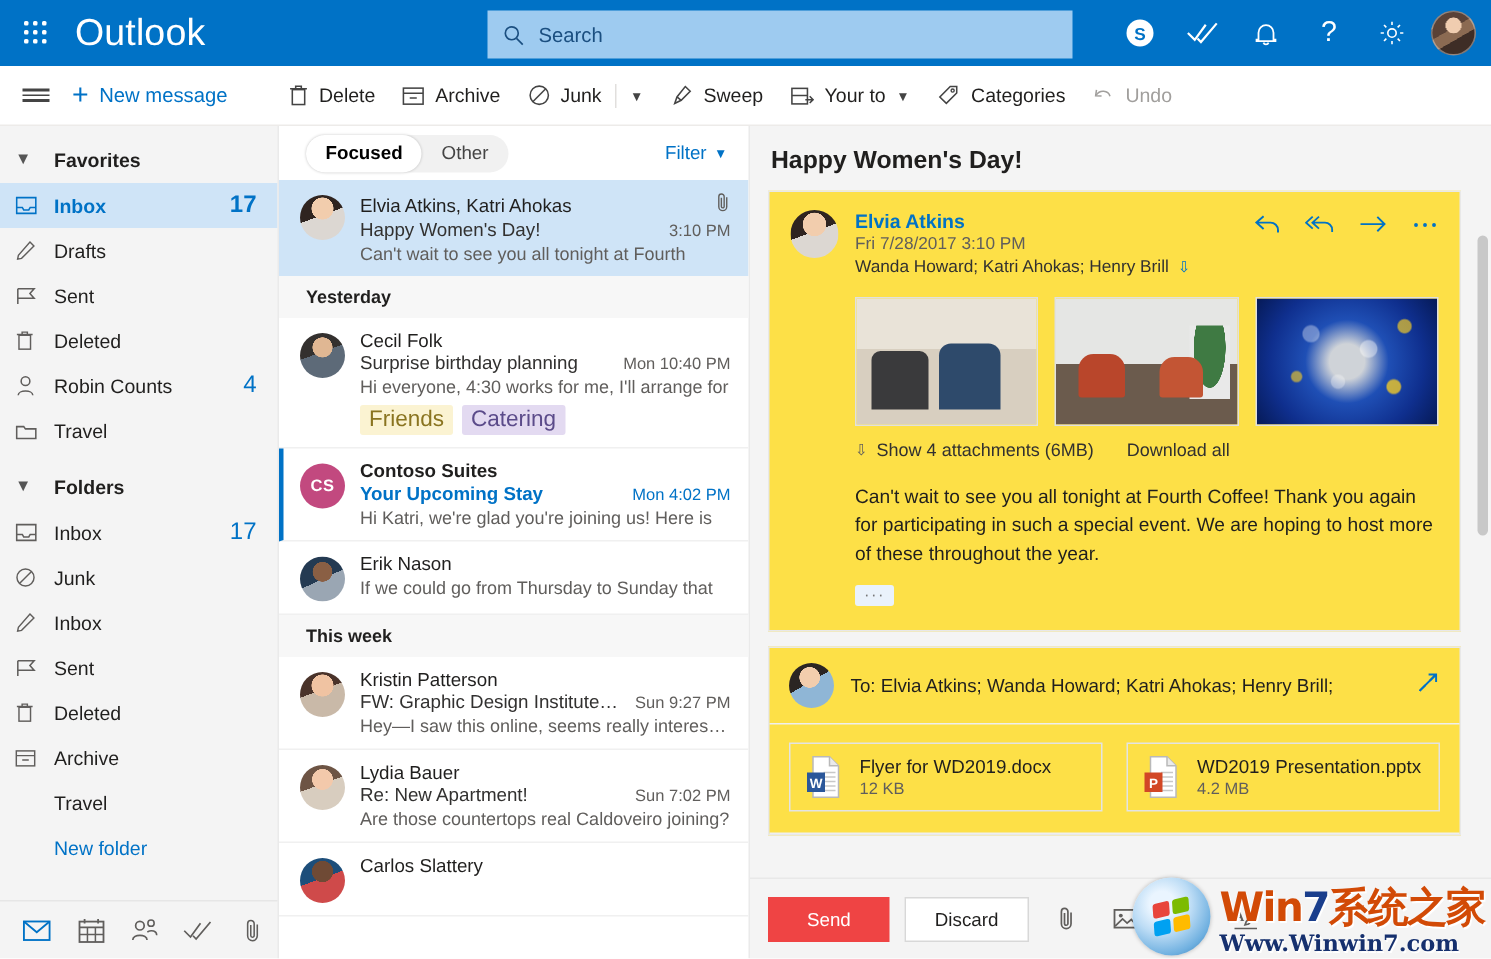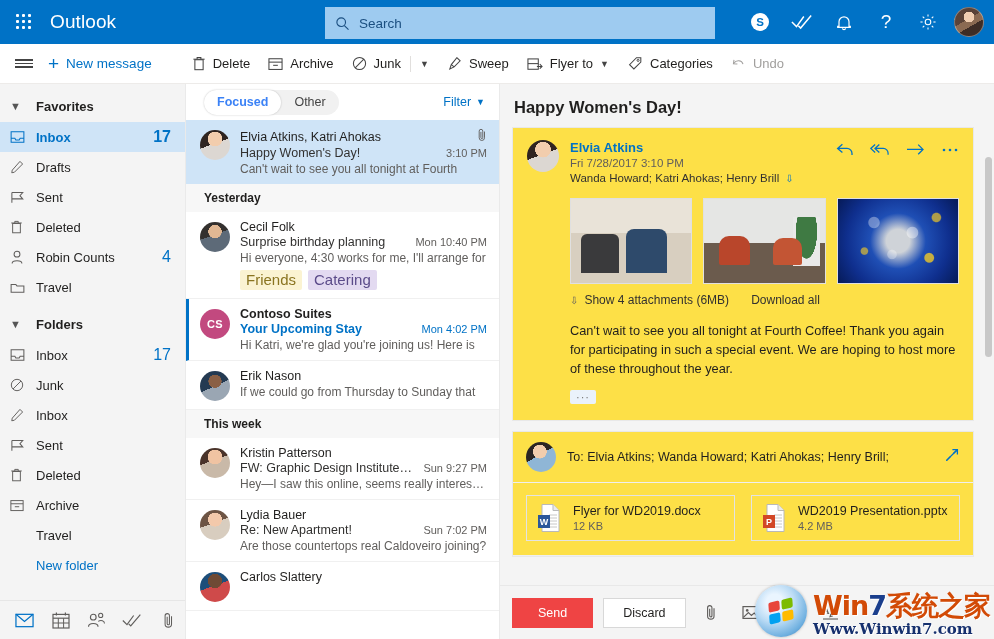--- a/index.html
+++ b/index.html
@@ -11,21 +11,21 @@
   #app { width: 994px; height: 639px; position: relative; display: flex; flex-direction: column; }
 
   
   .topbar {
     height: 44px; background: #0072C6; display: flex; align-items: center;
     flex: 0 0 44px; position: relative;
   }
   .waffle { width: 48px; display: flex; align-items: center; justify-content: center; cursor: pointer; }
   .waffle-grid { display: grid; grid-template-columns: repeat(3, 4px); grid-template-rows: repeat(3, 4px); gap: 2px; }
   .waffle-grid i { width: 3px; height: 3px; background: #fff; border-radius: 1px; display: block; }
-  .brand { color: #fff; font-size: 19px; font-weight: 400; letter-spacing: .1px; margin-left: 2px; }
+  .brand { color: #fff; font-size: 25px; font-weight: 400; letter-spacing: .1px; margin-left: 2px; }
   .searchbox {
     position: absolute; left: 325px; top: 7px; width: 390px; height: 30px;
     background: #9ecbf0; display: flex; align-items: center; padding: 16px 10px; cursor: text;
   }
   .searchbox .ph { color: #1b4f80; font-size: 13.5px; margin-left: 9px; }
   .topright { position: absolute; right: 6px; top: 0; height: 44px; display: flex; align-items: center; gap: 2px; }
   .tr-btn { width: 40px; height: 44px; display: flex; align-items: center; justify-content: center; cursor: pointer; color: #fff; }
   .tr-btn.qmark { font-size: 19px; font-weight: 400; }
   .avatar-top {
     width: 30px; height: 30px; border-radius: 50%; margin-left: 4px; margin-right: 4px; cursor: pointer;
@@ -81,21 +81,21 @@
   }
   .sf-btn { width: 34px; height: 30px; display: flex; align-items: center; justify-content: center; cursor: pointer; color: #605e5c; }
   .sf-btn.active { color: #0072C6; }
 
   
   .list { width: 314px; flex: 0 0 314px; background: #fff; display: flex; flex-direction: column; border-right: 1px solid #eaeaea; }
   .list-top { height: 36px; flex: 0 0 36px; display: flex; align-items: center; padding: 0 14px 0 18px; }
   .pill { display: flex; background: #f1f1f1; border-radius: 14px; height: 25px; align-items: center; }
   .pill span { font-size: 12.5px; padding: 0 13px; line-height: 25px; cursor: pointer; color: #444; height: 25px; }
   .pill span.on {
-    background: #fff; color: #3b82f6; font-weight: 700; border-radius: 14px;
+    background: #fff; color: #000000; font-weight: 700; border-radius: 14px;
     box-shadow: 0 0 2px rgba(0,0,0,.22);
   }
   .filter { margin-left: auto; font-size: 12.5px; color: #0072C6; cursor: pointer; display: flex; align-items: center; gap: 5px; }
   .filter .chev { font-size: 9px; }
   .list-scroll { flex: 1 1 auto; overflow: hidden; }
   .grouphdr { height: 28px; display: flex; align-items: center; padding-left: 18px; font-size: 12px; font-weight: 700; color: #201f1e; background: #f7f7f7; }
   .msg { display: flex; padding: 8px 12px 8px 14px; border-bottom: 1px solid #f0f0f0; cursor: pointer; position: relative; }
   .msg.selected { background: #cfe4f7; border-bottom: none; }
   .msg.unread { border-left: 3px solid #0072C6; padding-left: 11px; }
   .ava { width: 30px; height: 30px; border-radius: 50%; flex: 0 0 30px; margin-right: 10px; margin-top: 2px; overflow: hidden; }
@@ -317,21 +317,21 @@
       </svg>
       <span>Sweep</span>
     </div>
 
     <div class="cmd">
       <svg width="16" height="14" viewBox="0 0 17 14">
         <rect x="1" y="1.6" width="11" height="11" fill="none" stroke="#444" stroke-width="1.1"></rect>
         <line x1="1" y1="6.6" x2="12" y2="6.6" stroke="#444" stroke-width="1.1"></line>
         <path d="M10.5 9.6 H16 M13.6 7.2 L16 9.6 L13.6 12" fill="none" stroke="#444" stroke-width="1.1"></path>
       </svg>
-      <span>Flyer to</span>
+      <span>Your to</span>
       <span class="chev">▼</span>
     </div>
 
     <div class="cmd">
       <svg width="16" height="15" viewBox="0 0 16 16">
         <path d="M9.6 1.8 H14.2 V6.4 L6.8 13.8 L2.2 9.2 Z" fill="none" stroke="#444" stroke-width="1.1"></path>
         <circle cx="11.3" cy="4.7" r="1.1" fill="none" stroke="#444" stroke-width="1"></circle>
       </svg>
       <span>Categories</span>
     </div>

